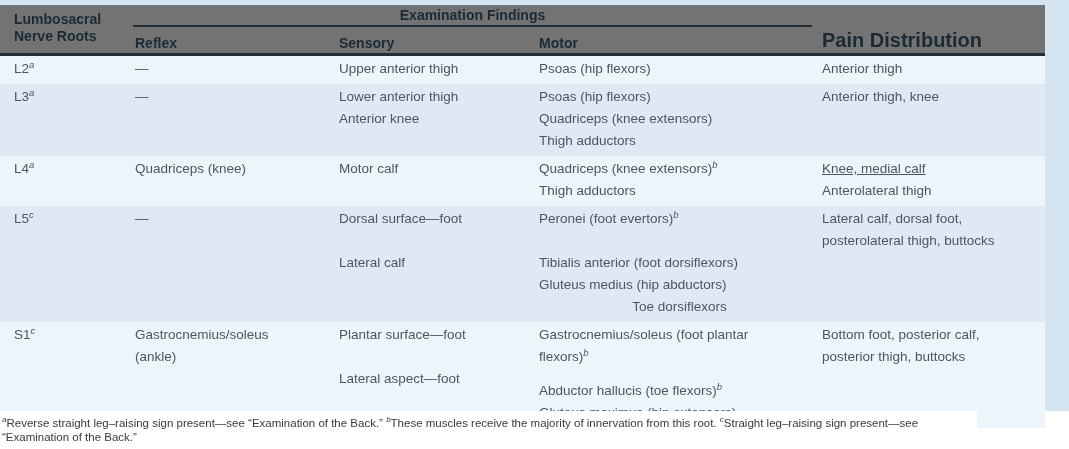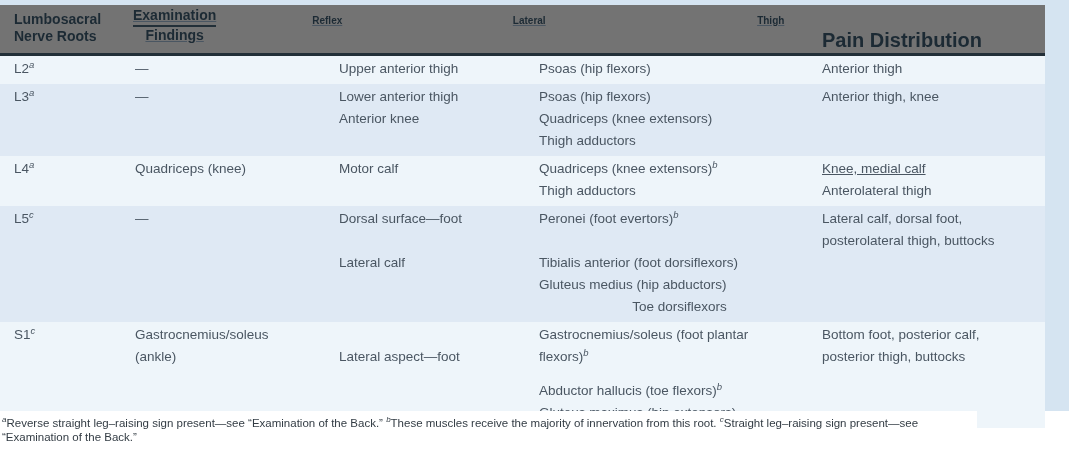--- a/index.html
+++ b/index.html
@@ -30,36 +30,35 @@
     grid-template-columns:133px 204px 200px 283px 225px;
     border-bottom:3px solid var(--rule);
     height:51px;
     background:#737373;
   }
   .root-head{
     padding:6px 4px 0 14px;
     font-weight:bold;font-size:14px;line-height:17px;
     color:var(--header-text);
   }
-  .exam-group{grid-column:2 / 5;display:flex;flex-direction:row;text-decoration:underline;}
+  .exam-group{grid-column:2 / 5;display:flex;flex-direction:column;}
   .exam-title{
     text-align:center;font-weight:bold;font-size:14px;line-height:20px;
     color:var(--header-text);
     border-bottom:2px solid var(--rule);
     margin-right:8px;height:22px;
   }
   .exam-cols{
     display:grid;grid-template-columns:204px 200px 283px;
     padding-top:7px;
   }
   .col-label{
-    font-weight:bold;font-size:10px;line-height:18px;
+    font-weight:bold;font-size:14px;line-height:18px;
     color:var(--header-text);
     padding-left:2px;
-    text-align:center;
   }
   .pain-head{
     align-self:end;padding:0 0 4px 2px;
     font-weight:bold;font-size:20px;line-height:18px;
     color:var(--header-text);
   }
 
   
   .tbody{width:1045px;}
   .trow{
@@ -92,22 +91,22 @@
   <div class="top-strip"></div>
   <div class="right-strip"></div>
 
   <div class="table-wrap">
     <div class="thead">
       <div class="root-head">Lumbosacral Nerve Roots</div>
       <div class="exam-group">
         <div class="exam-title">Examination Findings</div>
         <div class="exam-cols">
           <div class="col-label">Reflex</div>
-          <div class="col-label">Lateral</div>
-          <div class="col-label">Thigh</div>
+          <div class="col-label">Sensory</div>
+          <div class="col-label">Motor</div>
         </div>
       </div>
       <div class="pain-head">Pain Distribution</div>
     </div>
     <div class="tbody" id="tbody">
         <div class="trow">
           <div class="cell cell-root">
             <div class="line" style="visibility: visible;">L2<sup>a</sup></div>
           </div>
           <div class="cell cell-reflex">
@@ -188,20 +187,21 @@
         </div>
         <div class="trow">
           <div class="cell cell-root">
             <div class="line" style="visibility: visible;">S1<sup>c</sup></div>
           </div>
           <div class="cell cell-reflex">
             <div class="line" style="visibility: visible;">Gastrocnemius/soleus</div>
             <div class="line" style="visibility: visible;">(ankle)</div>
           </div>
           <div class="cell cell-sensory">
+            <div class="line" style="visibility: visible;">Plantar surface—foot</div>
             <div class="line" style="visibility: hidden;"></div>
             <div class="line" style="visibility: visible;">Lateral aspect—foot</div>
           </div>
           <div class="cell cell-motor">
             <div class="line" style="visibility: visible;">Gastrocnemius/soleus (foot plantar</div>
             <div class="line" style="visibility: visible;">flexors)<sup>b</sup></div>
             <div class="line" style="visibility: visible; margin-top: 12px;">Abductor hallucis (toe flexors)<sup>b</sup></div>
             <div class="line" style="visibility: visible;">Gluteus maximus (hip extensors)</div>
           </div>
           <div class="cell cell-pain">

